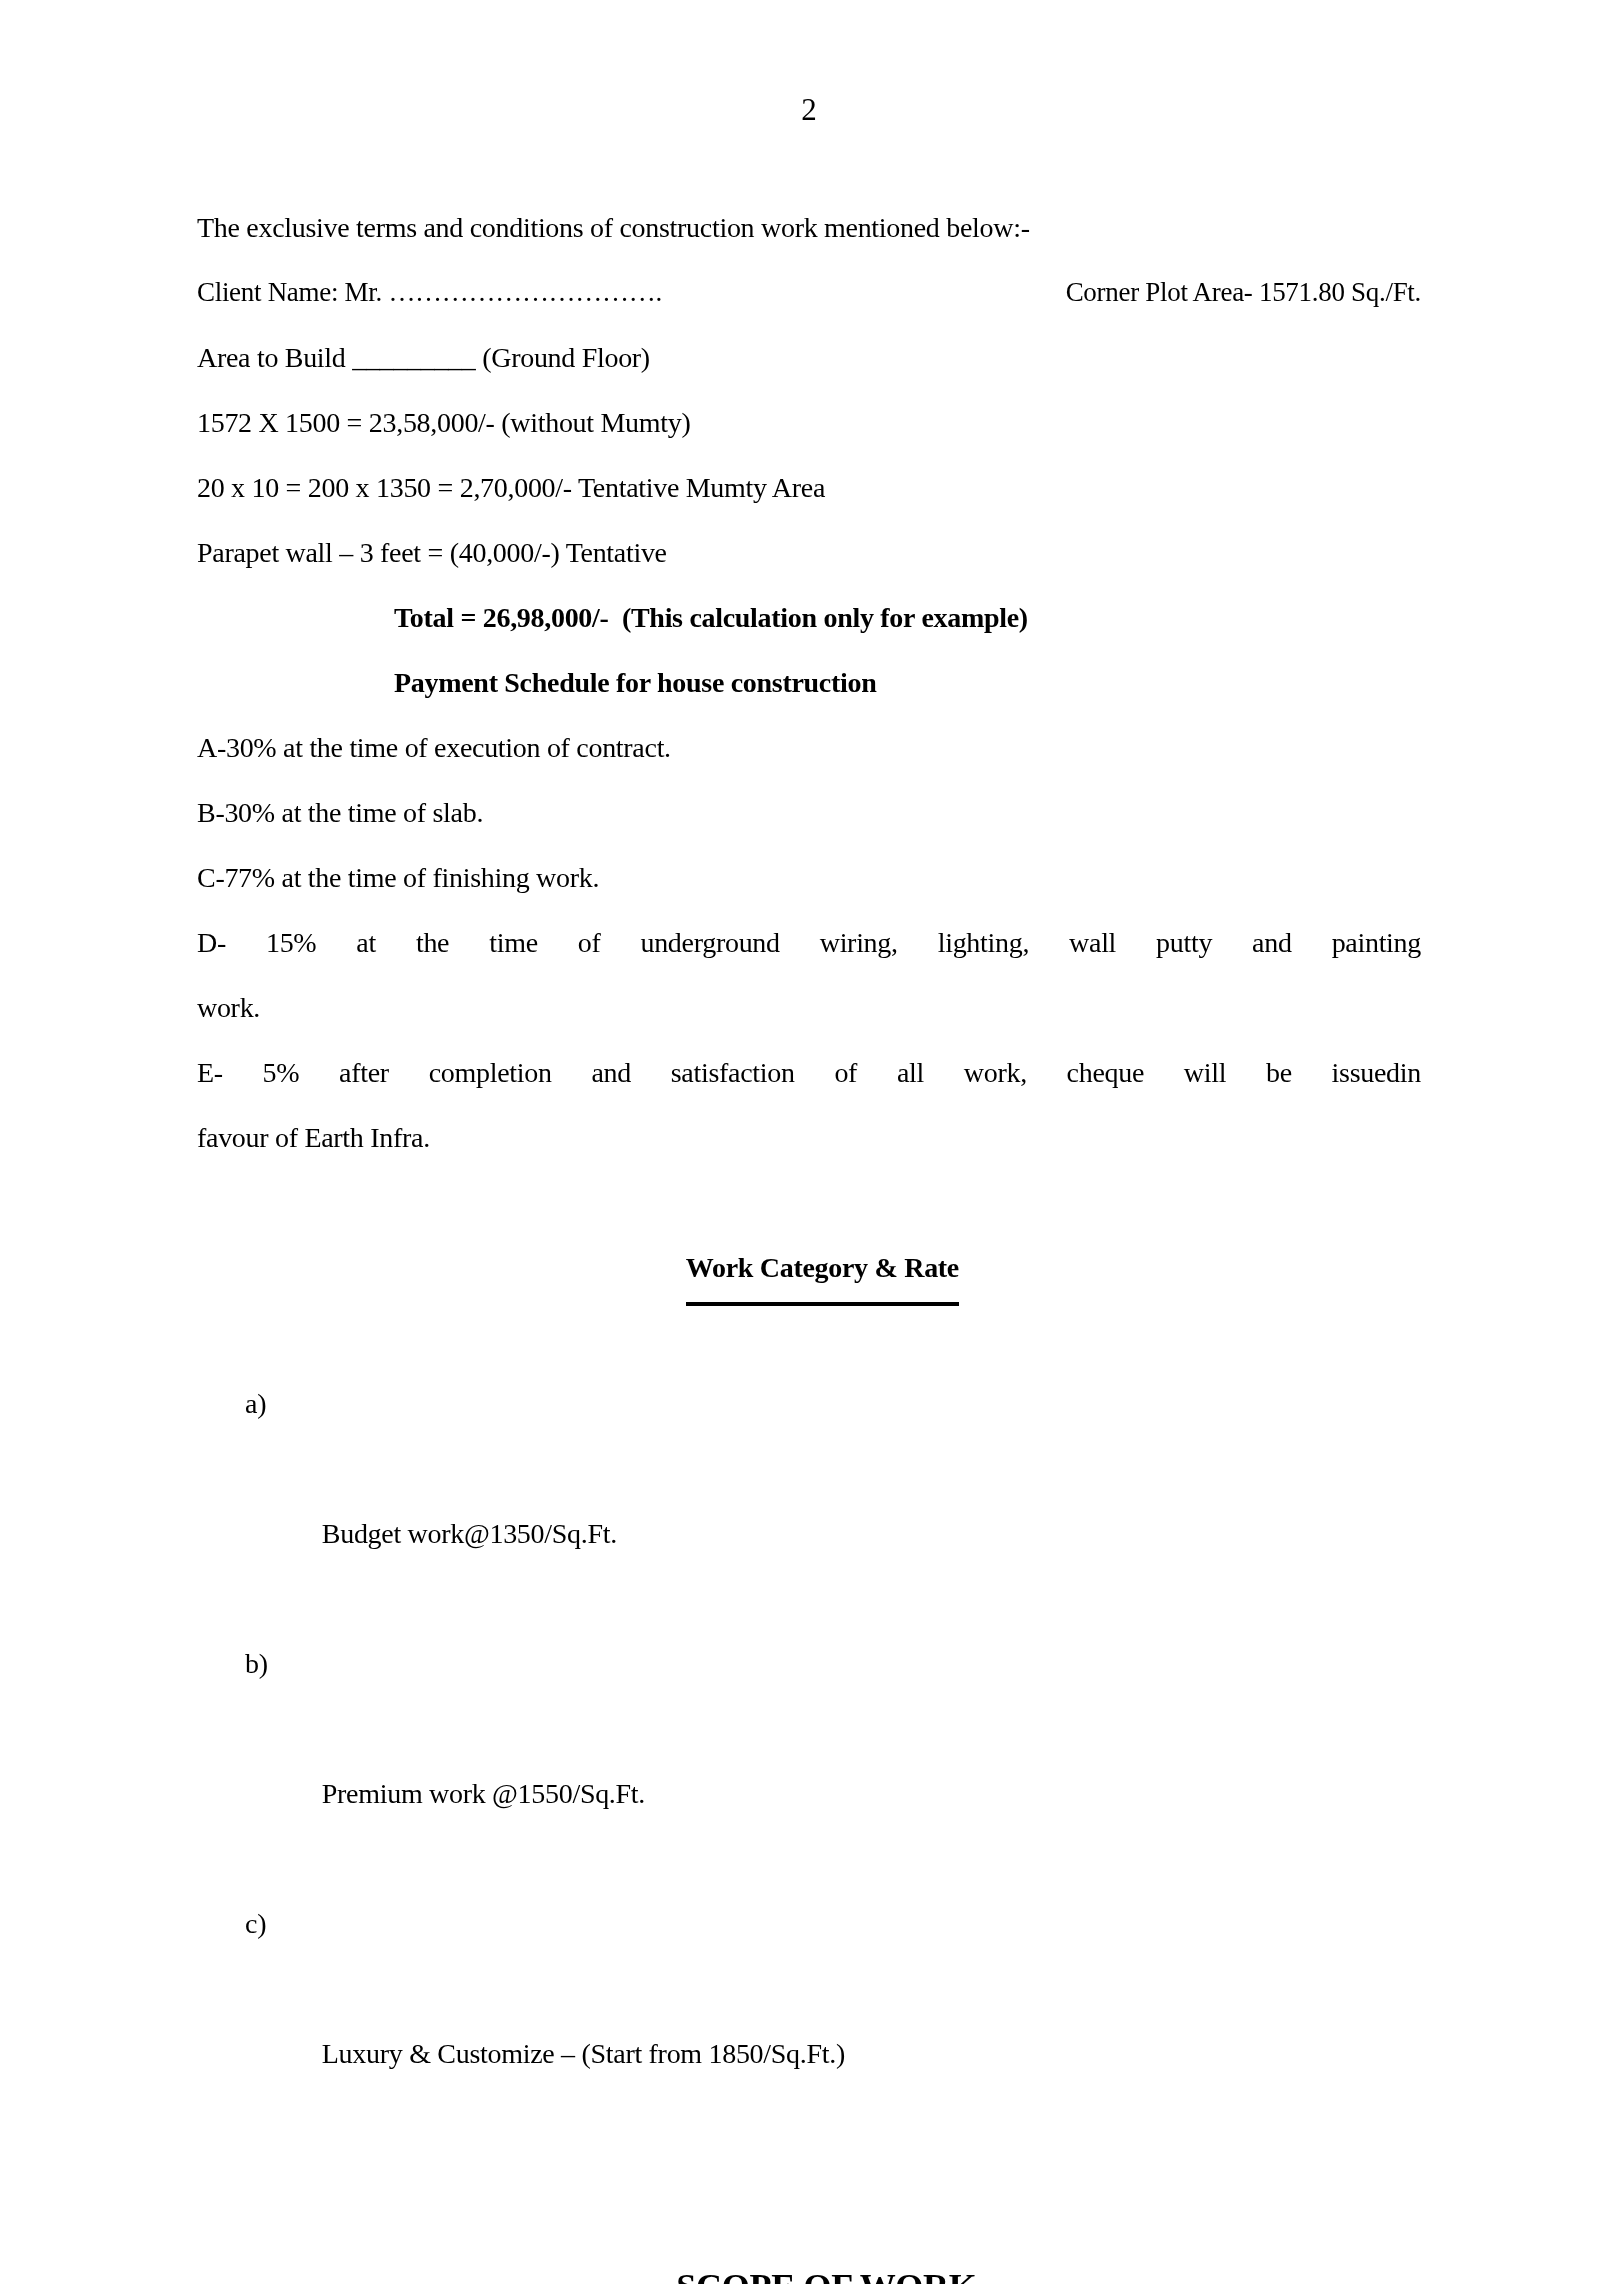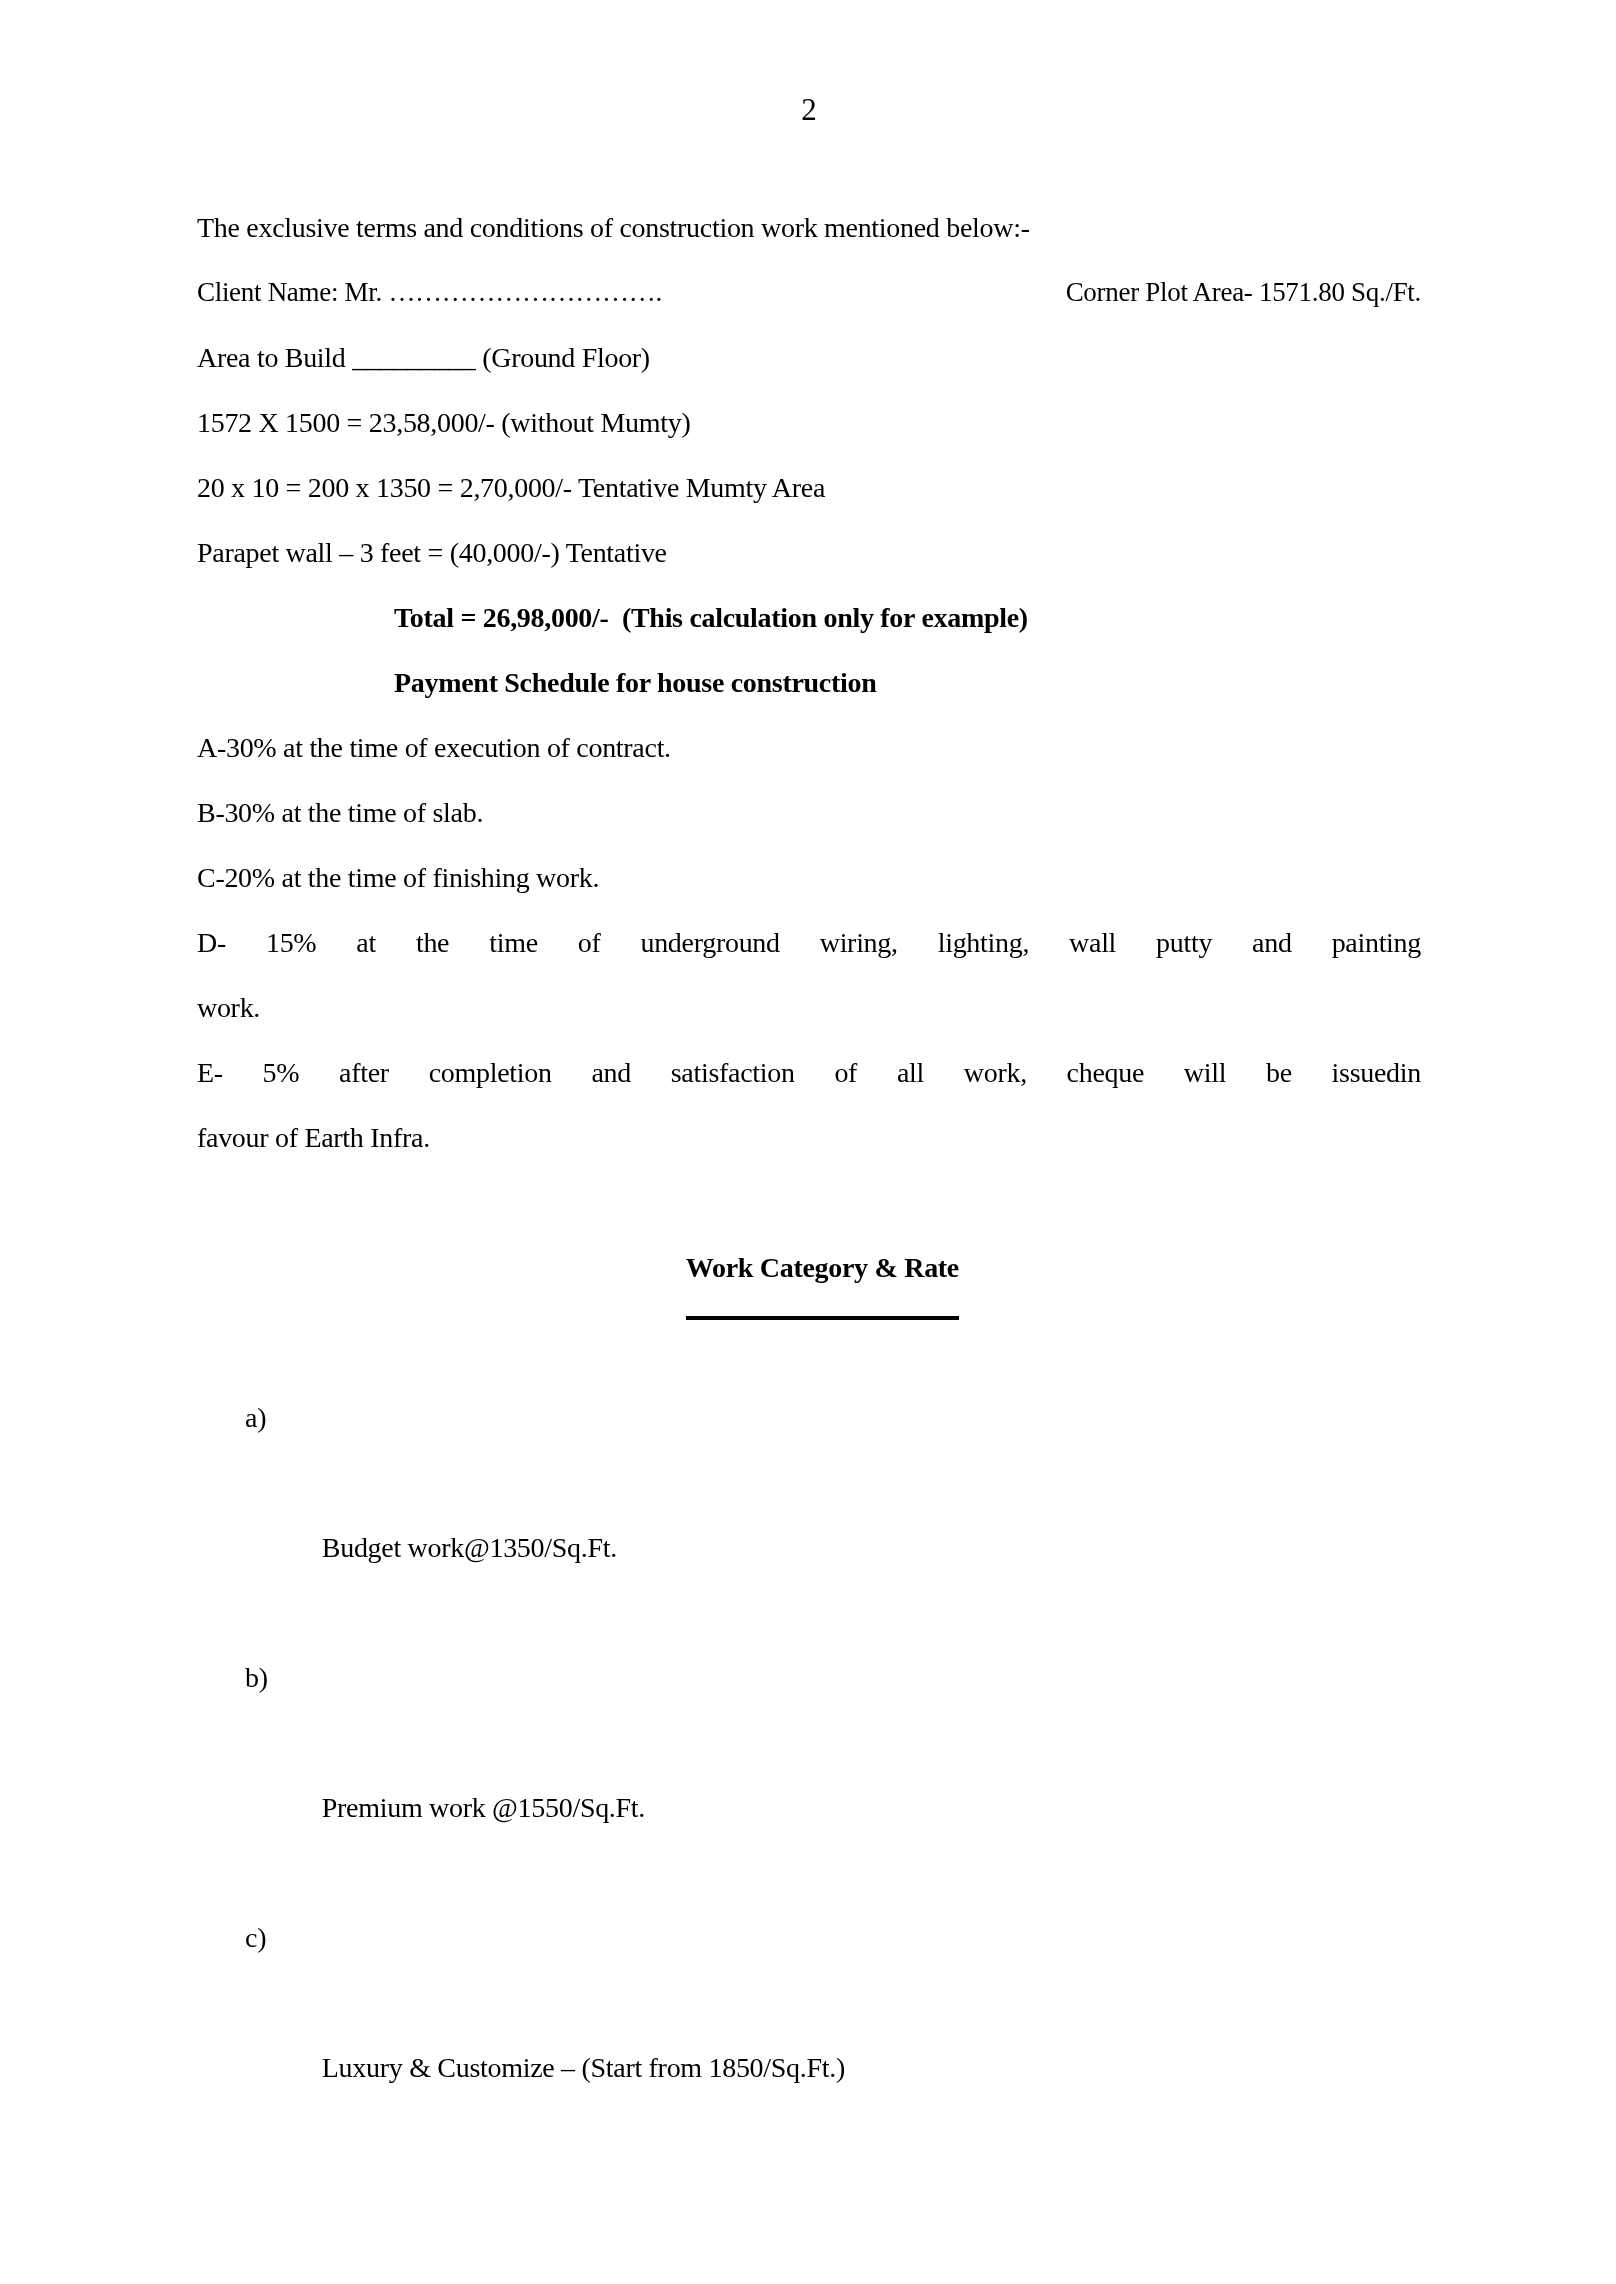--- a/index.html
+++ b/index.html
@@ -35,21 +35,21 @@
     align-items:baseline;
   }
   .client-row .line { line-height:65px;font-family:Liberation Serif, serif; }
   .b { font-weight:bold; }
   .indent { padding-left:197px; }
   .center { text-align:center; }
   .just { text-align:justify; text-align-last:justify; }
   .uline {
     display:inline-block;
     border-bottom:4.6px solid #000;
-    padding-bottom:16px;
+    padding-bottom:2px;
   }
   .wc-item { position:relative; padding-left:98px; }
   .wc-marker { position:absolute; left:48px; top:0; }
   .gap60 { margin-top:39px; }
 </style>
 </head>
 <body>
 
 <div class="page">
 
@@ -65,21 +65,21 @@
   <div class="line">Area to Build _________ (Ground Floor)</div>
   <div class="line">1572 X 1500 = 23,58,000/- (without Mumty)</div>
   <div class="line">20 x 10 = 200 x 1350 = 2,70,000/- Tentative Mumty Area</div>
   <div class="line">Parapet wall – 3 feet = (40,000/-) Tentative</div>
 
   <div class="line b indent">Total = 26,98,000/-  (This calculation only for example)</div>
   <div class="line b indent">Payment Schedule for house construction</div>
 
   <div class="line">A-30% at the time of execution of contract.</div>
   <div class="line">B-30% at the time of slab.</div>
-  <div class="line">C-20% at the time of finishing work.</div>
+  <div class="line">C-77% at the time of finishing work.</div>
   <div class="line just">D- 15% at the time of underground wiring, lighting, wall putty and painting</div>
   <div class="line">work.</div>
   <div class="line just">E- 5% after completion and satisfaction of all work, cheque will be issuedin</div>
   <div class="line">favour of Earth Infra.</div>
 
   <div class="line b center">
     <span class="uline">Work Category &amp; Rate</span>
   </div>
 
   <div class="line wc-item">

